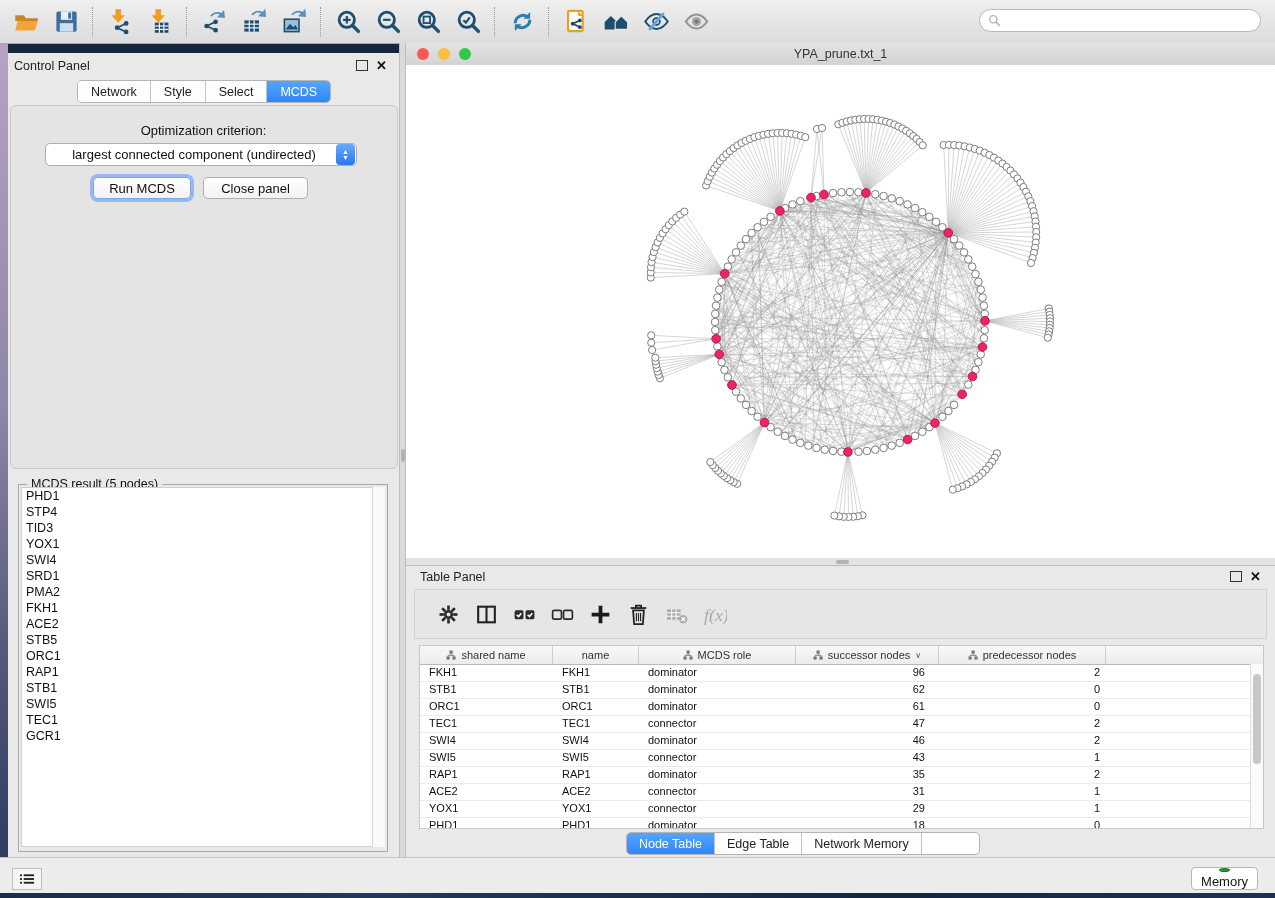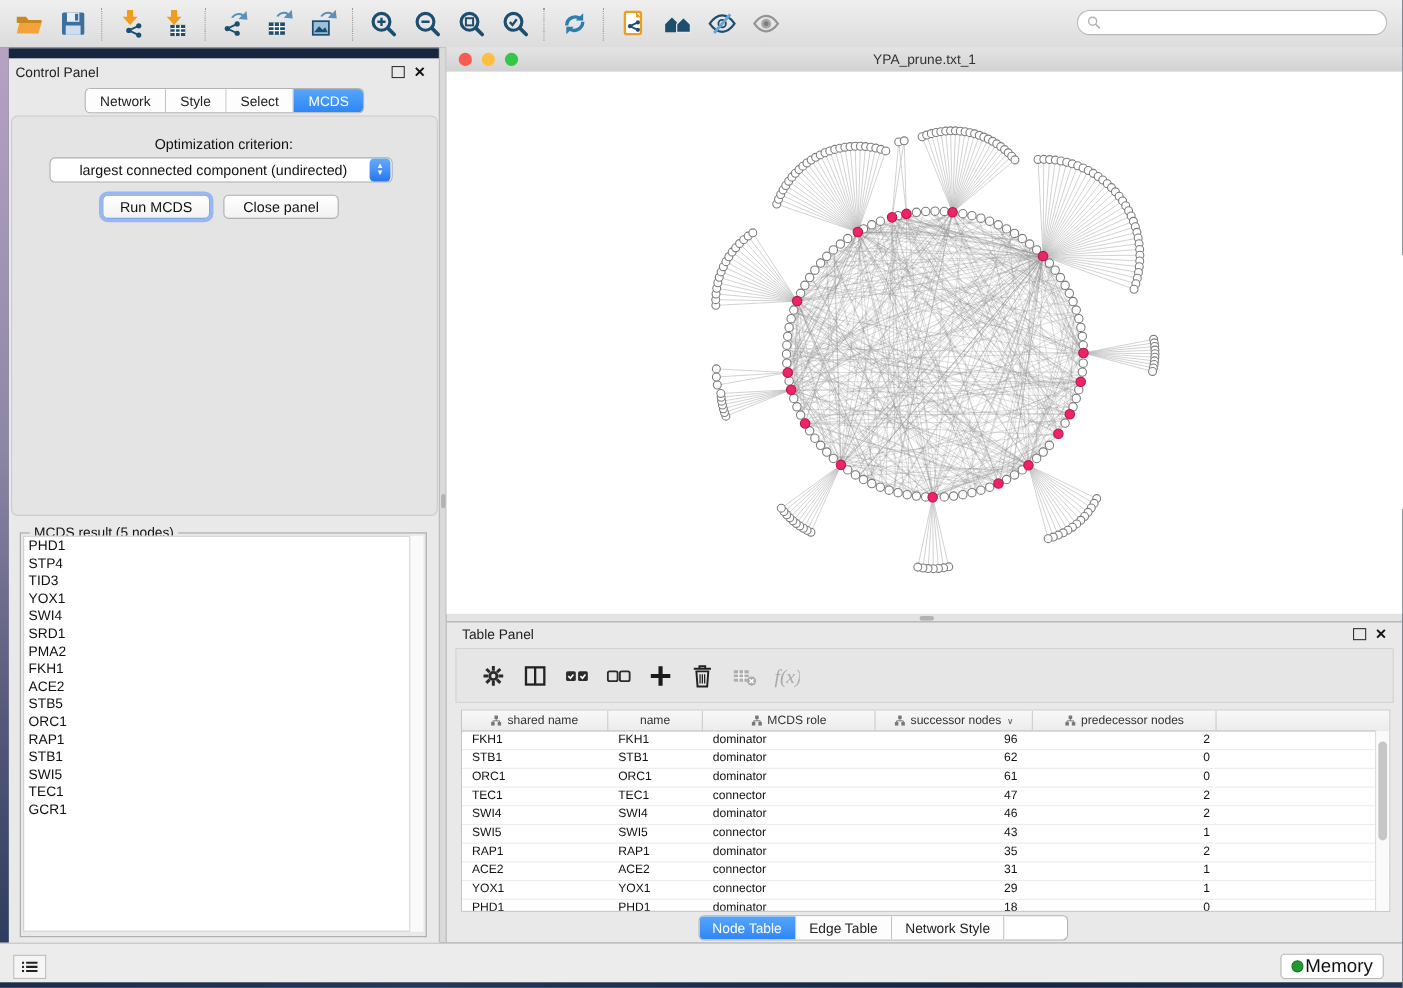--- a/index.html
+++ b/index.html
@@ -76,21 +76,21 @@
   .tp-tabs{position:absolute;left:0;top:266px;width:879px;height:26px;display:flex;justify-content:center;}
   .tp-tabgroup{display:flex;height:21px;margin-left:-85px;border:1px solid #b4b4b4;border-radius:5px;overflow:hidden;background:#fff;}
   .tp-tab{padding:0 12px;font-size:12.5px;color:#222;display:flex;align-items:center;border-right:1px solid #c2c2c2;background:#fdfdfd;}
   .tp-tab:last-child{border-right:none;margin-top:44px;}
   .tp-tab.active{background:linear-gradient(#57a5fb,#2f86f6);color:#fff;}
 
   
   .status-bar{left:0;top:857px;width:1275px;height:36px;background:#ececec;border-top:1px solid #c2c2c2;box-sizing:border-box;}
   .list-btn{position:absolute;left:12px;top:10px;width:28px;height:20px;background:#f5f5f5;border:1px solid #bdbdbd;display:flex;align-items:center;justify-content:center;}
   .list-btn svg{width:15px;height:12px;}
-  .memory-btn{position:absolute;right:17px;top:9px;height:21px;background:#fff;border:1px solid #b6b6b6;border-radius:4px;display:flex;align-items:center;gap:2px;padding:0 9px;font-size:17px;color:#111;}
+  .memory-btn{position:absolute;right:17px;top:9px;height:21px;background:#fff;border:1px solid #b6b6b6;border-radius:4px;display:flex;align-items:center;gap:2px;padding:0 9px;font-size:13px;color:#111;flex-direction:column;}
   .mem-dot{width:9px;height:9px;border-radius:50%;background:#1f9a32;border:1px solid #157a24;}
 </style>
 </head>
 <body>
 
 <div class="screen">
 
   <div class="abs toolbar">
     <div id="tb-icons" style="display:flex;align-items:center;margin-left:6px;">
         <div class="tb-icon">
@@ -1315,21 +1315,21 @@
           </div>
         </div>
       <div class="tbl-vscroll">
           <div class="tbl-thumb"></div>
         </div>
     </div>
     <div class="tp-tabs">
         <div class="tp-tabgroup" id="tp-tabs">
           <div class="tp-tab active">Node Table</div>
           <div class="tp-tab">Edge Table</div>
-          <div class="tp-tab">Network Style</div>
+          <div class="tp-tab">Network Memory</div>
           <div class="tp-tab">Motifs</div>
         </div>
       </div>
   </div>
 
   <div class="abs status-bar">
     <div class="list-btn">
       <svg viewBox="0 0 16 12">
           <g stroke="#222" stroke-width="2">
             <line x1="4" y1="2" x2="15" y2="2"></line>

